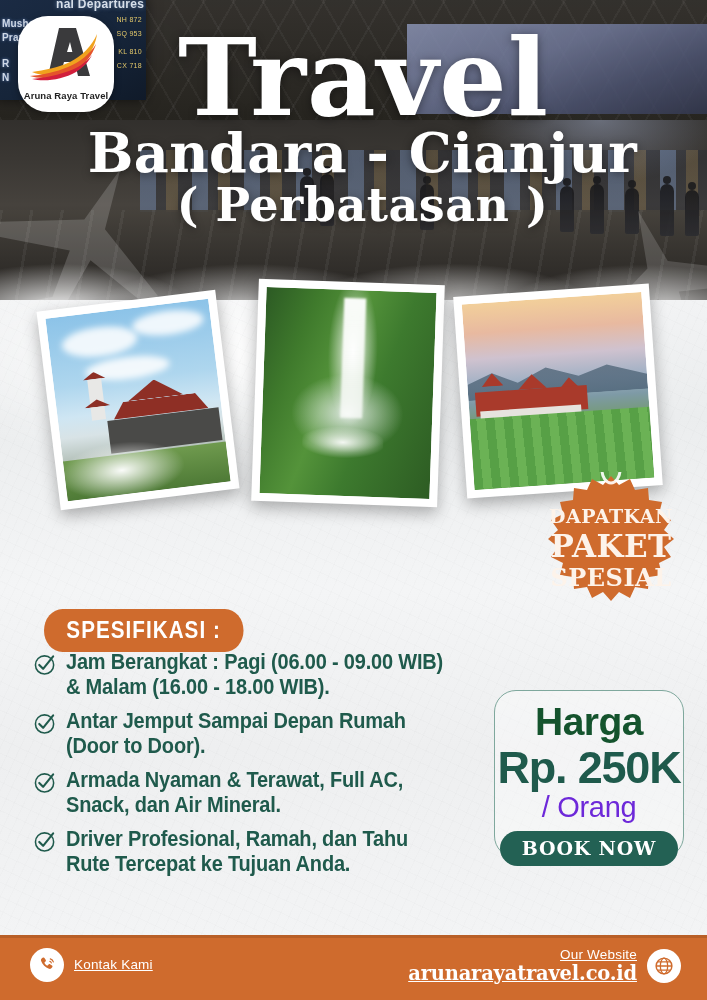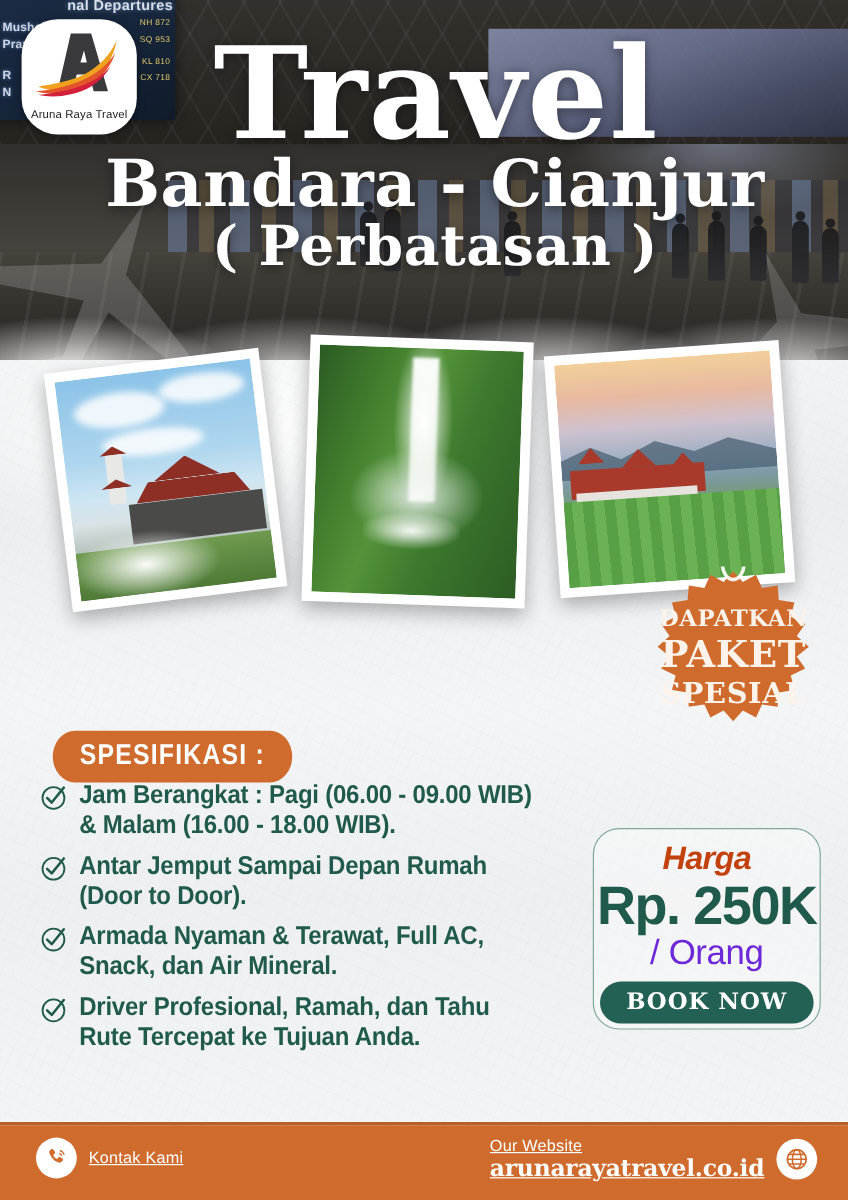--- a/index.html
+++ b/index.html
@@ -125,21 +125,21 @@
     background:#fff;
     border-radius:30px;
     z-index:30;
     box-shadow:0 2px 7px rgba(0,0,0,.35);
     overflow:hidden;
   }
   .logo-mark { position:absolute; left:0; top:4px; width:96px; height:64px; }
   .logo-text {
     position:absolute; left:0; bottom:11px; width:96px;
     text-align:center;
-    font-size:9.5px; font-weight:normal;
+    font-size:9.5px; font-weight:bold;
     color:#222; letter-spacing:.1px;
     font-family:"Liberation Sans", sans-serif;
   }
 
   
   .title-wrap {
     position:absolute; left:0; top:26px; width:707px;
     z-index:25; text-align:center;
     font-family:"DejaVu Serif", serif;
     color:#fff;
@@ -295,23 +295,22 @@
   .price {
     position:absolute; left:494px; top:690px; width:190px; height:168px;
     border:1.5px solid #7fa89d;
     border-radius:22px;
     background:rgba(255,255,255,.35);
     z-index:26;
     text-align:center;
   }
   .pr-harga {
     margin-top:9px;
-    font-size:27px; font-weight:bold; color:#c2410c;
+    font-size:39px; font-weight:bold; color:#14532d;
     letter-spacing:-.5px;
-    font-style:italic;
   }
   .pr-amount {
     margin-top:-2px;
     font-size:45px; font-weight:bold; color:#1f5a4c;
     letter-spacing:-1.2px;
   }
   .pr-per {
     margin-top:-3px;
     font-size:29px; color:#6d28d9; letter-spacing:-.3px;
   }
@@ -348,21 +347,21 @@
   .f-lines { margin-left:10px; color:#fff;text-decoration:underline; }
   .f-small {
     font-size:13.5px; letter-spacing:.2px; line-height:1.1;
     font-family:"Liberation Sans", sans-serif;
   }
   .f-big {
     font-family:"DejaVu Serif", serif;
     font-size:21px; font-weight:bold; letter-spacing:-.2px;
     line-height:1.05; margin-top:1px;
   }
-  .f-right .f-lines { margin-left:0; margin-right:10px; }
+  .f-right .f-lines { margin-left:0; margin-right:10px; text-align:right; }
   .f-web { font-size:19.5px; }
 </style>
 </head>
 <body>
 
 <div class="poster">
 
   <div class="hero">
     <div class="hero-photo"></div>
     <div class="hero-ceiling"></div>

